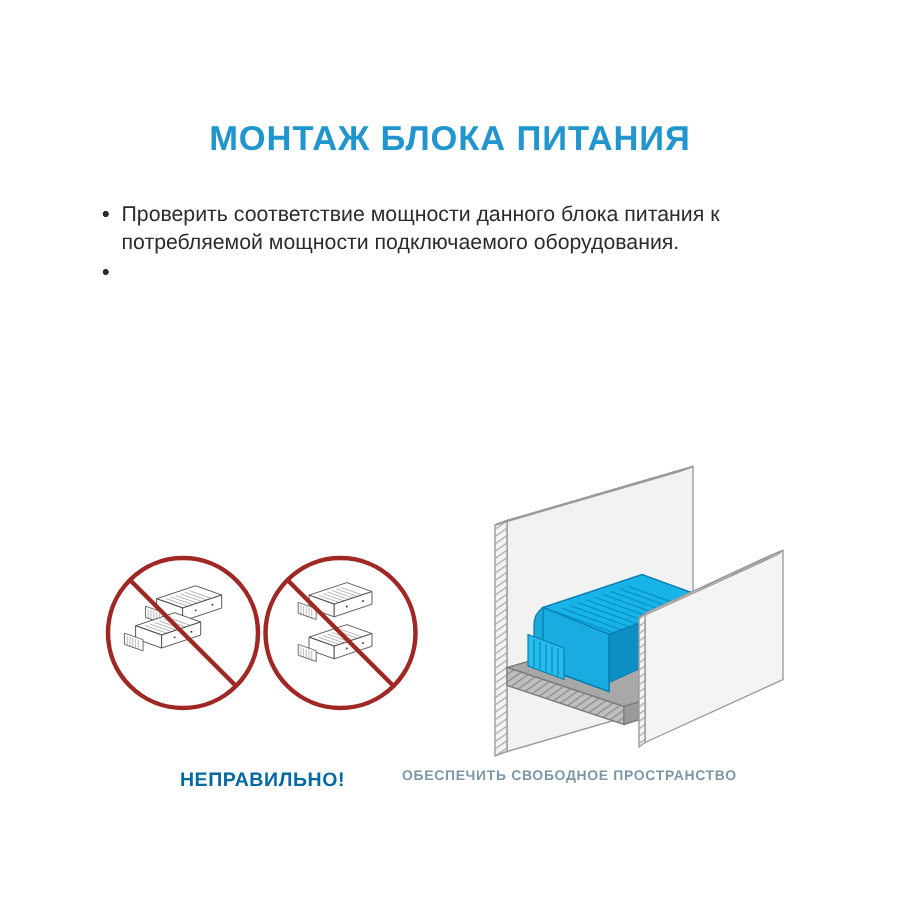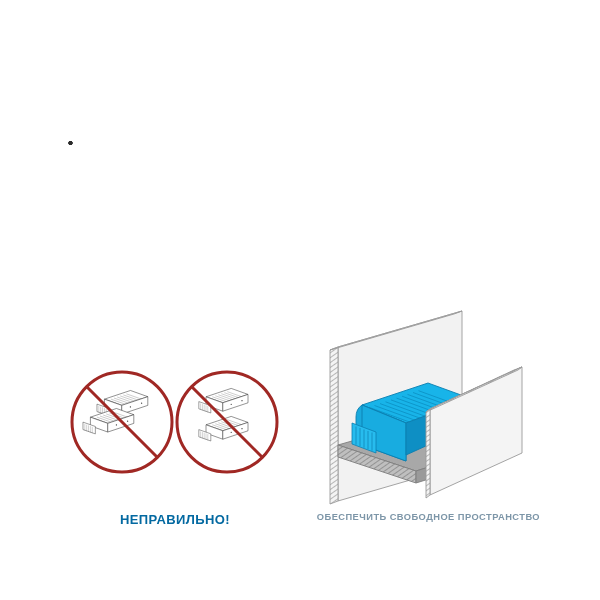--- a/index.html
+++ b/index.html
@@ -88,49 +88,51 @@
     top: 512px;
     width: 230px;
     text-align: center;
     font-size: 13px;
     font-weight: bold;
     letter-spacing: 0.4px;
     color: #0369a1;
   }
   #caption-right {
     position: absolute;
-    left: 280px;
+    left: 268px;
     top: 511px;
     width: 260px;
-    text-align: right;
+    text-align: left;
     font-size: 9.3px;
     font-weight: bold;
     letter-spacing: 0.45px;
     line-height: 12.5px;
     color: #7D96A8;
   }
 </style>
 </head>
 <body>
 
 <div id="page">
 
+  <div id="title">МОНТАЖ БЛОКА ПИТАНИЯ</div>
 
   <div id="bullets">
 
     <div class="bullet-row">
       <span class="dot">•</span>
     </div>
 
     <div class="bullet-row">
       <span class="dot">•</span>
     </div>
 
     <div class="bullet-row">
       <span class="dot">•</span>
+      <span>Проверить соответствие мощности данного блока питания к потребляемой мощности подключаемого оборудования.</span>
     </div>
 
     <div class="bullet-row">
       <span class="dot">•</span>
     </div>
 
     <div class="bullet-row">
       <span class="dot">•</span>
     </div>
 

